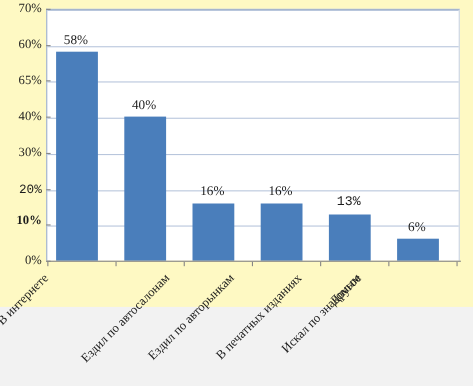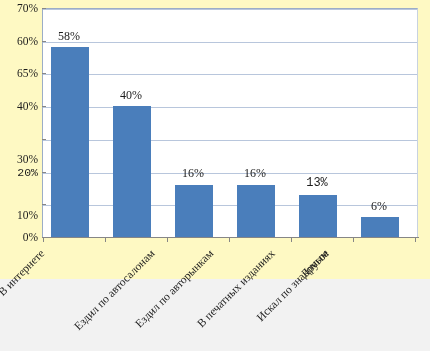--- a/index.html
+++ b/index.html
@@ -137,23 +137,23 @@
     <div class="bar" style="left:318px;width:38px; height:19.6px;"></div>
   </div>
 
   <div id="axis-baseline"></div>
 
   <div id="y-axis">
     <div class="y-tick-label" style="top:3px;">70%</div>
     <div class="y-tick-label" style="top:35.7px;">60%</div>
     <div class="y-tick-label" style="top:68.4px;">65%</div>
     <div class="y-tick-label" style="top:101.1px;">40%</div>
-    <div class="y-tick-label" style="top:133.9px;margin-top:20px;">30%</div>
+    <div class="y-tick-label" style="top:133.9px;">30%</div>
     <div class="y-tick-label" style="top:166.6px;font-family:Liberation Mono, monospace;">20%</div>
-    <div class="y-tick-label" style="top:210px;">10%</div>
+    <div class="y-tick-label" style="top:196px;font-weight:bold;">10%</div>
     <div class="y-tick-label" style="top:232px;">0%</div>
   </div>
 
   <div class="y-tick-mark" style="top:8px;"></div>
   <div class="y-tick-mark" style="top:40.7px;"></div>
   <div class="y-tick-mark" style="top:73.4px;"></div>
   <div class="y-tick-mark" style="top:106.1px;"></div>
   <div class="y-tick-mark" style="top:138.9px;"></div>
   <div class="y-tick-mark" style="top:171.6px;"></div>
   <div class="y-tick-mark" style="top:204.3px;"></div>

